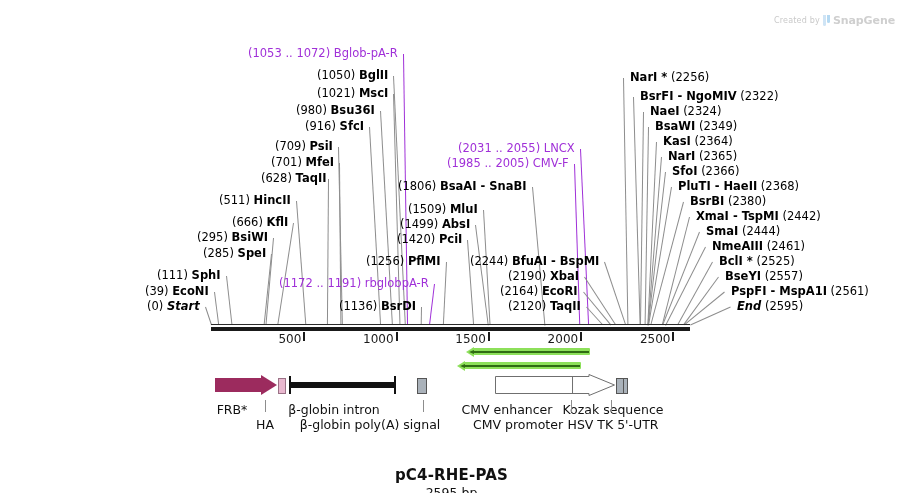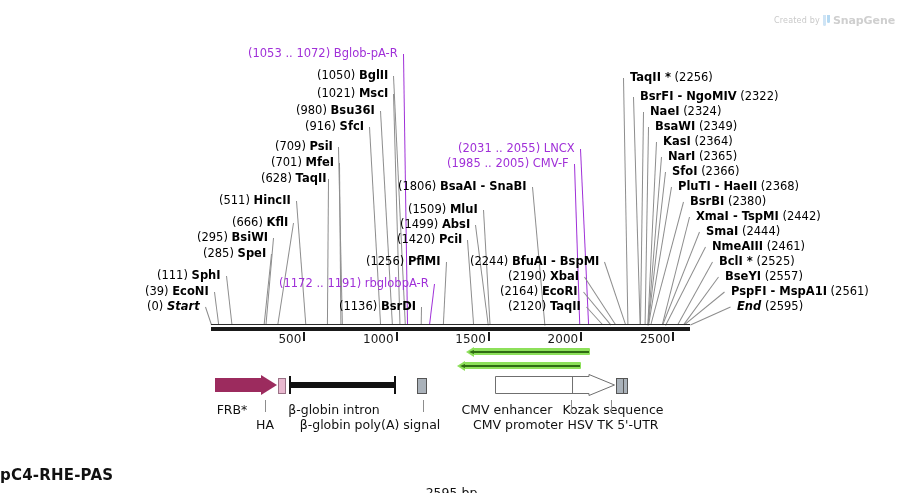--- a/index.html
+++ b/index.html
@@ -64,21 +64,21 @@
   .intron .rod{position:absolute;left:0;right:0;top:6px;height:6px;background:#111;}
   .intron .cap{position:absolute;top:0;width:2px;height:18px;background:#111;}
   #cmvarrow{position:absolute;height:22px;}
   #cmvarrow svg{position:absolute;left:0;top:0;}
 
   .ftlabel{position:absolute;font-size:12.5px;color:#111;white-space:nowrap;}
   .ftlabel.ctr{transform:translateX(-50%);text-align:right;}
   .ftick{position:absolute;width:1px;background:#8d8d8d;}
 
   
-  #plasmid-name{position:absolute;width:903px;font-size:15px;
+  #plasmid-name{position:absolute;width:903px;text-align:center;font-size:15px;
                 font-weight:bold;color:#111;letter-spacing:.2px;}
   #plasmid-size{position:absolute;width:903px;text-align:center;font-size:12.5px;color:#111;}
 </style>
 </head>
 <body>
 
 <div class="abs" id="watermark">
   <span class="created">Created by</span>
   <span class="logo">
       <span class="l1"></span>
@@ -155,21 +155,21 @@
     <div class="lbl" style="left: 408px; top: 192px;"><span class="pos">(1509)</span>  <span class="nm">MluI</span></div>
     <div class="lbl" style="left: 400px; top: 207px;"><span class="pos">(1499)</span>  <span class="nm">AbsI</span></div>
     <div class="lbl" style="left: 397px; top: 222px;"><span class="pos">(1420)</span>  <span class="nm">PciI</span></div>
     <div class="lbl" style="left: 366px; top: 244px;"><span class="pos">(1256)</span>  <span class="nm">PflMI</span></div>
     <div class="lbl prim" style="left: 279px; top: 266px;"><span class="pos">(1172 .. 1191)</span>  <span class="nm">rbglobpA-R</span></div>
     <div class="lbl" style="left: 339px; top: 289px;"><span class="pos">(1136)</span>  <span class="nm">BsrDI</span></div>
     <div class="lbl" style="left: 470px; top: 244px;"><span class="pos">(2244)</span>  <span class="nm">BfuAI - BspMI</span></div>
     <div class="lbl" style="left: 508px; top: 259px;"><span class="pos">(2190)</span>  <span class="nm">XbaI</span></div>
     <div class="lbl" style="left: 500px; top: 274px;"><span class="pos">(2164)</span>  <span class="nm">EcoRI</span></div>
     <div class="lbl" style="left: 508px; top: 289px;"><span class="pos">(2120)</span>  <span class="nm">TaqII</span></div>
-    <div class="lbl" style="left: 630px; top: 60px;"><span class="nm">TaqII *</span>  <span class="pos">(2256)</span></div>
+    <div class="lbl" style="left: 630px; top: 60px;"><span class="nm">NarI *</span>  <span class="pos">(2256)</span></div>
     <div class="lbl" style="left: 640px; top: 79px;"><span class="nm">BsrFI - NgoMIV</span>  <span class="pos">(2322)</span></div>
     <div class="lbl" style="left: 650px; top: 94px;"><span class="nm">NaeI</span>  <span class="pos">(2324)</span></div>
     <div class="lbl" style="left: 655px; top: 109px;"><span class="nm">BsaWI</span>  <span class="pos">(2349)</span></div>
     <div class="lbl" style="left: 663px; top: 124px;"><span class="nm">KasI</span>  <span class="pos">(2364)</span></div>
     <div class="lbl" style="left: 668px; top: 139px;"><span class="nm">NarI</span>  <span class="pos">(2365)</span></div>
     <div class="lbl" style="left: 672px; top: 154px;"><span class="nm">SfoI</span>  <span class="pos">(2366)</span></div>
     <div class="lbl" style="left: 678px; top: 169px;"><span class="nm">PluTI - HaeII</span>  <span class="pos">(2368)</span></div>
     <div class="lbl" style="left: 690px; top: 184px;"><span class="nm">BsrBI</span>  <span class="pos">(2380)</span></div>
     <div class="lbl" style="left: 696px; top: 199px;"><span class="nm">XmaI - TspMI</span>  <span class="pos">(2442)</span></div>
     <div class="lbl" style="left: 706px; top: 214px;"><span class="nm">SmaI</span>  <span class="pos">(2444)</span></div>

